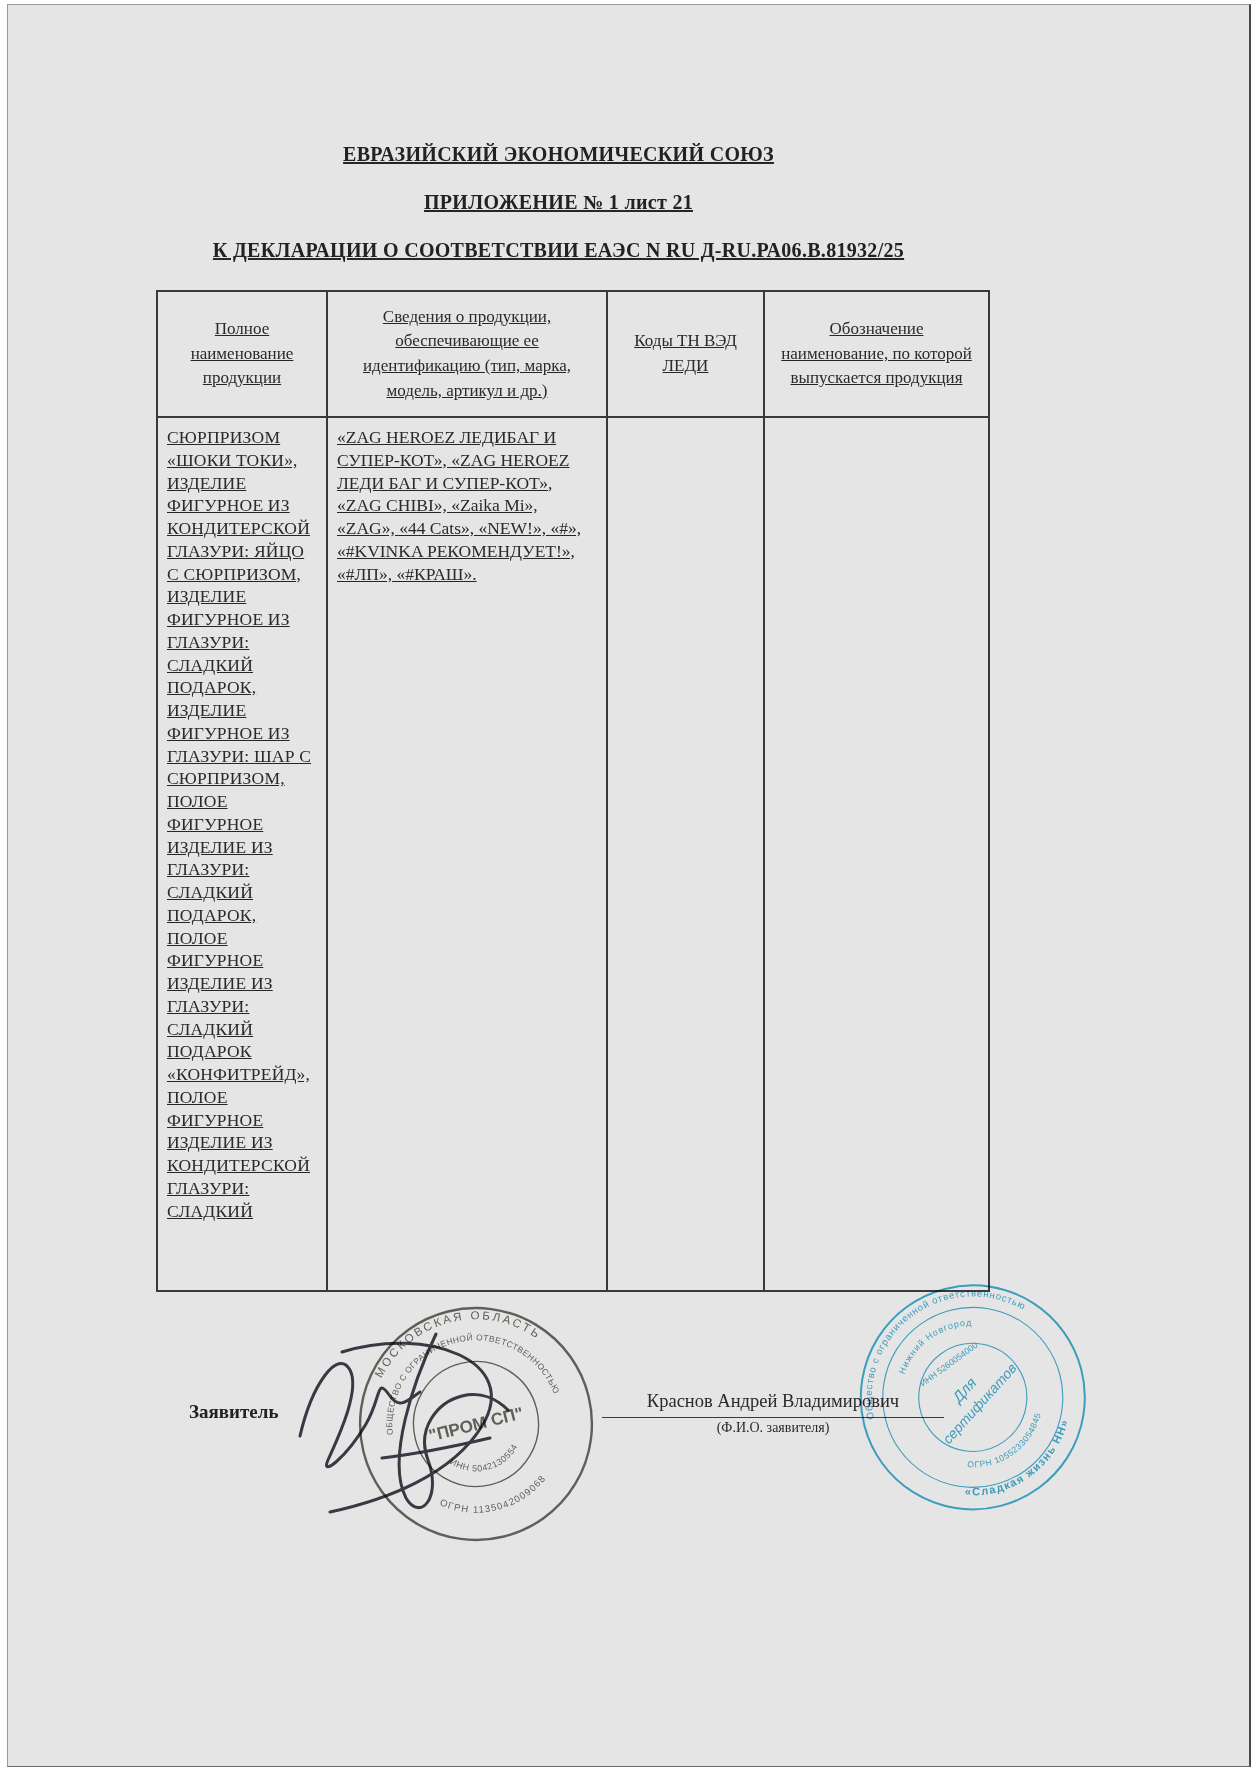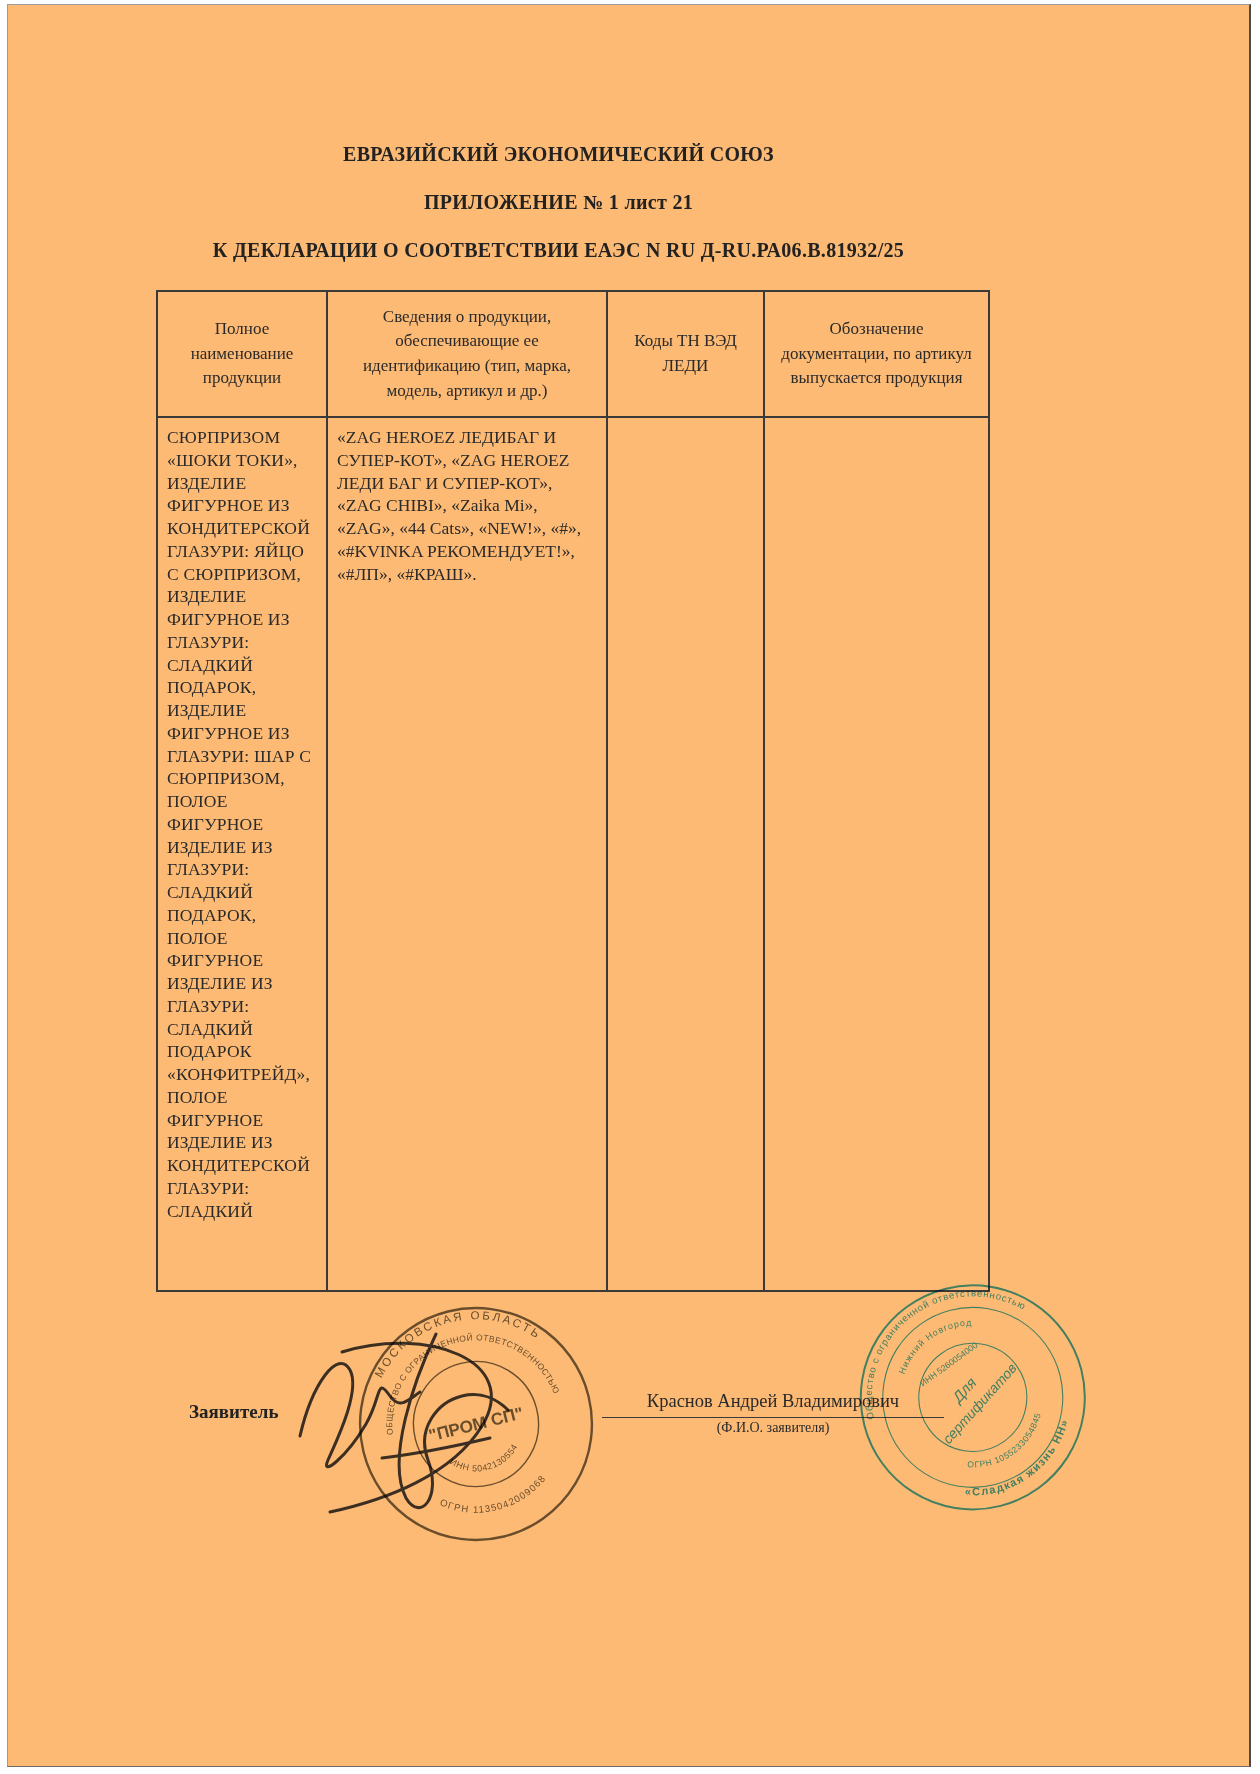--- a/index.html
+++ b/index.html
@@ -5,24 +5,25 @@
   html,body{margin:0;padding:0;}
   body{
     width:1260px;height:1774px;position:relative;
     background:#ffffff;
     font-family:"Liberation Serif","DejaVu Serif",serif;
     color:#262626;
     overflow:hidden;
   }
   .page{
     position:absolute;left:7px;top:4px;right:9px;bottom:7px;
-    background:#fdba74;
+    background:#e5e5e5;
     border:1px solid #9a9a9a;
     border-right:2px solid #4a4a4a;
     border-bottom:1px solid #6a6a6a;
+    text-decoration:underline;
   }
   
   .headings{padding-top:138px;}
   .h-line{
     text-align:center;font-weight:bold;font-size:20px;
     letter-spacing:0.3px;margin:0 0 25px 0;color:#222;
     transform:translateX(-70px);
   }
   
   table.doc-table{
@@ -93,21 +94,21 @@
       <col style="width:170px">
         <col style="width:280px">
         <col style="width:157px">
         <col style="width:225px">
     </colgroup>
     <thead>
       <tr>
         <th>Полное наименование продукции</th>
         <th>Сведения о продукции, обеспечивающие ее идентификацию (тип, марка, модель, артикул и др.)</th>
         <th>Коды ТН ВЭД ЛЕДИ</th>
-        <th>Обозначение документации, по артикул выпускается продукция</th>
+        <th>Обозначение наименование, по которой выпускается продукция</th>
       </tr>
     </thead>
     <tbody>
       <tr>
         <td class="c1">СЮРПРИЗОМ «ШОКИ ТОКИ», ИЗДЕЛИЕ ФИГУРНОЕ ИЗ КОНДИТЕРСКОЙ ГЛАЗУРИ: ЯЙЦО С СЮРПРИЗОМ, ИЗДЕЛИЕ ФИГУРНОЕ ИЗ ГЛАЗУРИ: СЛАДКИЙ ПОДАРОК, ИЗДЕЛИЕ ФИГУРНОЕ ИЗ ГЛАЗУРИ: ШАР С СЮРПРИЗОМ, ПОЛОЕ ФИГУРНОЕ ИЗДЕЛИЕ ИЗ ГЛАЗУРИ: СЛАДКИЙ ПОДАРОК, ПОЛОЕ ФИГУРНОЕ ИЗДЕЛИЕ ИЗ ГЛАЗУРИ: СЛАДКИЙ ПОДАРОК «КОНФИТРЕЙД», ПОЛОЕ ФИГУРНОЕ ИЗДЕЛИЕ ИЗ КОНДИТЕРСКОЙ ГЛАЗУРИ: СЛАДКИЙ</td>
         <td class="c2">«ZAG HEROEZ ЛЕДИБАГ И СУПЕР-КОТ», «ZAG HEROEZ ЛЕДИ БАГ И СУПЕР-КОТ», «ZAG CHIBI», «Zaika Mi», «ZAG», «44 Cats», «NEW!», «#», «#KVINKA РЕКОМЕНДУЕТ!», «#ЛП», «#КРАШ».</td>
         <td class="c3"></td>
         <td class="c4"></td>
       </tr>
     </tbody>

